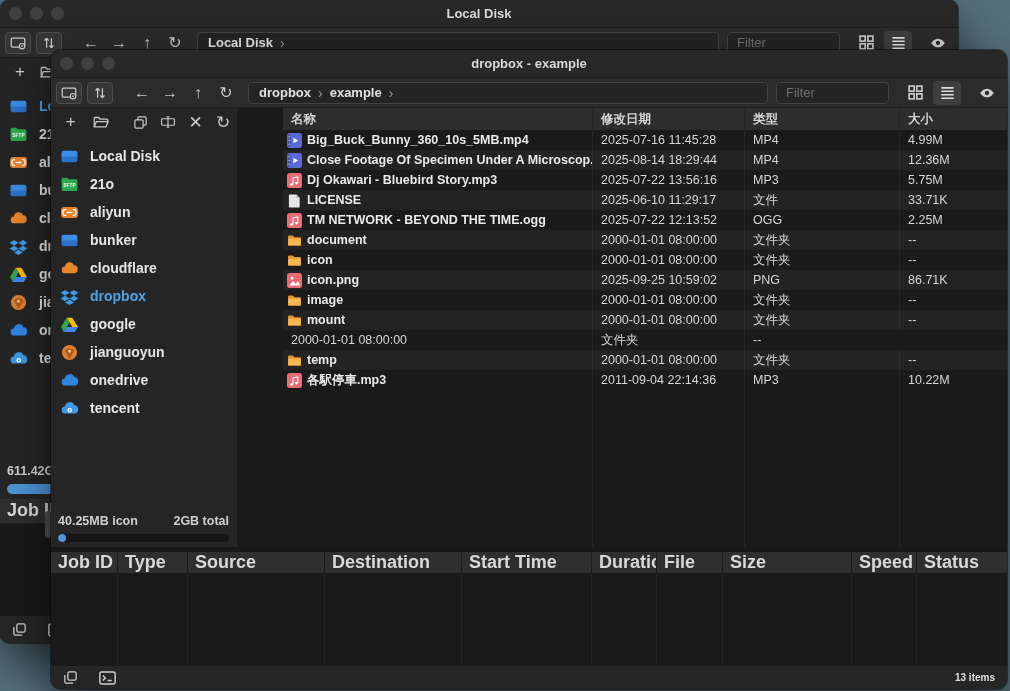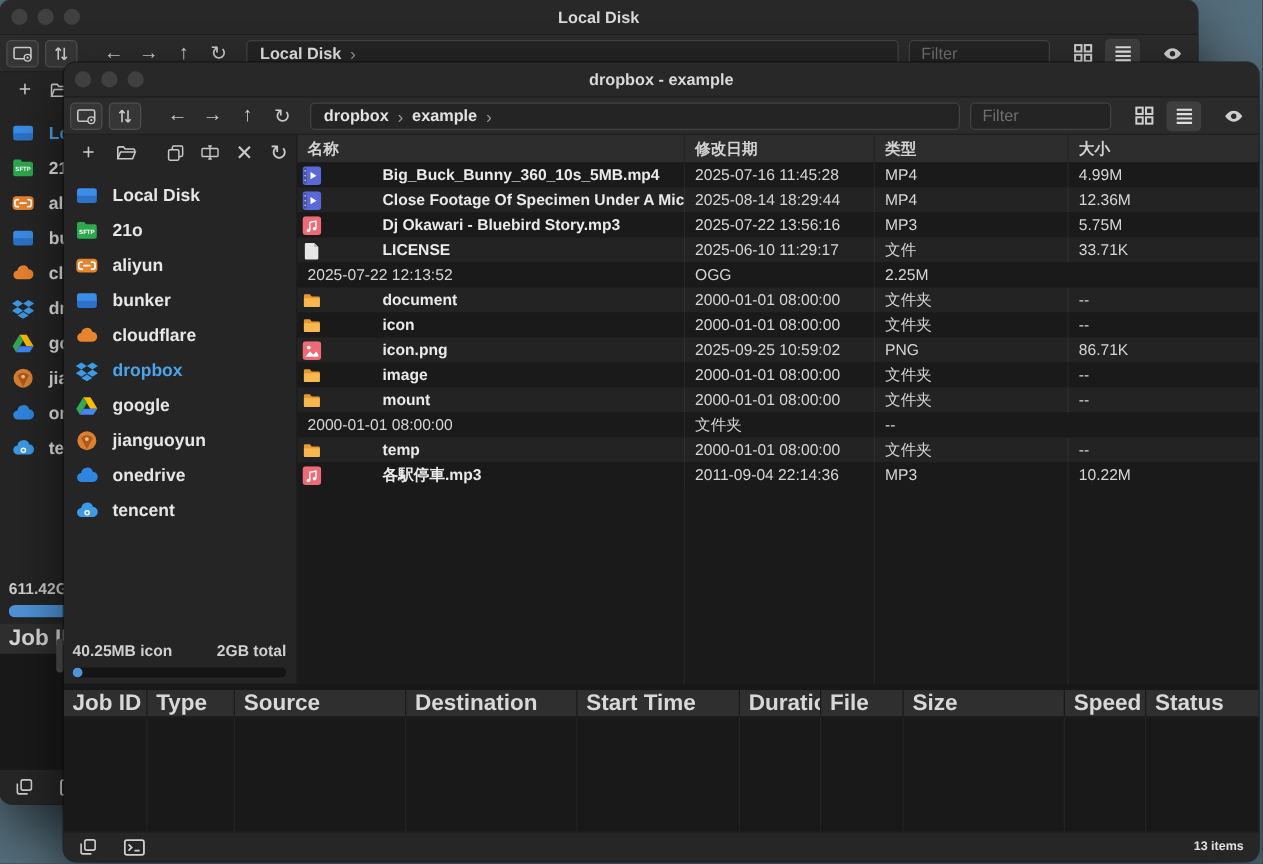--- a/index.html
+++ b/index.html
@@ -51,32 +51,32 @@
   .sb-item span:last-child { font-size:14px; font-weight:600; color:#e6e6e6; }
   .sb-item.sel span:last-child { color:#4da3e8; }
   .storage { margin-top:auto; padding:0 8px 5px 7px; flex:0 0 auto; }
   .storage-text { display:flex; justify-content:space-between; font-size:12.5px; font-weight:700;
                   color:#cfcfcf; margin-bottom:6px; }
   .storage-track { height:8px; border-radius:4px; background:#151515; position:relative; overflow:hidden; }
   .storage-fill { position:absolute; left:0; top:0; bottom:0; border-radius:4px; background:#4f94d8; }
 
   
   .file-area { flex:1; display:flex; flex-direction:column; min-width:0; background:#1a1a1a; }
-  .file-grid { display:grid; grid-template-columns:310px 152px 155px 1fr; }
+  .file-grid { display:grid; grid-template-columns:310px 152px 155px 1fr;margin-left:45px; }
   .fheader { background:#2d2d2d; height:22px; flex:0 0 auto; }
   .fh-cell { font-size:12.5px; font-weight:700; color:#d2d2d2; display:flex; align-items:center;
              padding-left:8px; border-right:1px solid #242424; }
   .fh-cell:last-child { border-right:none; }
   .frow { height:20px; }
   .frow:nth-child(odd) { background:#1a1a1a; }
   .frow:nth-child(even) { background:#232323; }
   .fc { font-size:12.5px; color:#d6d6d6; display:flex; align-items:center; padding-left:8px;
         border-right:1px solid rgba(255,255,255,0.055); overflow:hidden; white-space:nowrap; }
   .fc:last-child { border-right:none; }
-  .fc.fname { color:#eaeaea; font-weight:600; padding-left:4px;gap:44px; }
+  .fc.fname { color:#eaeaea; font-weight:600; padding-left:4px; }
   .fico { width:15px; height:15px; margin-right:5px; flex:0 0 auto; display:flex; }
   .fico svg { width:15px; height:15px; }
   .ffill { flex:1; }
   .fill-cell { border-right:1px solid rgba(255,255,255,0.05); }
   .fill-cell:last-child { border-right:none; }
 
   
   .splitter { height:5px; background:#181818; flex:0 0 auto; }
   .job-grid { display:grid; grid-template-columns:67px 70px 137px 137px 130px 65px 66px 129px 65px 1fr; }
   .jheader { background:#2f2f2f; height:22px; flex:0 0 auto; border-bottom:1px solid #1a1a1a; }
@@ -638,20 +638,31 @@
                     <path d="M10 1.5 v3.5 h3.5 z" fill="#b5b5b5"></path>
                   </svg>
                 </span>
                 <span>LICENSE</span>
               </div>
               <div class="fc">2025-06-10 11:29:17</div>
               <div class="fc">文件</div>
               <div class="fc">33.71K</div>
             </div>
             <div class="frow file-grid">
+              <div class="fc fname">
+                <span class="fico">
+                  <svg viewBox="0 0 16 16">
+                    <rect width="16" height="16" rx="3" fill="#ee6a74"></rect>
+                    <path d="M6.3 12.1 V5.2 l5.2-1.1 v6.6" stroke="#fff" stroke-width="1.2" fill="none"></path>
+                    <circle cx="5" cy="12.1" r="1.5" fill="#fff"></circle>
+                    <circle cx="10.2" cy="10.7" r="1.5" fill="#fff"></circle>
+                  </svg>
+                </span>
+                <span>TM NETWORK - BEYOND THE TIME.ogg</span>
+              </div>
               <div class="fc">2025-07-22 12:13:52</div>
               <div class="fc">OGG</div>
               <div class="fc">2.25M</div>
             </div>
             <div class="frow file-grid">
               <div class="fc fname">
                 <span class="fico">
                   <svg viewBox="0 0 16 16">
                     <path d="M1.2 3.6 a1 1 0 0 1 1-1 h4.1 l1.5 1.8 h6 a1 1 0 0 1 1 1 v7 a1 1 0 0 1 -1 1 h-11.6 a1 1 0 0 1 -1 -1 z" fill="#e8982f"></path>
                     <path d="M1.2 6 h13.6 v6.4 a1 1 0 0 1 -1 1 h-11.6 a1 1 0 0 1 -1 -1 z" fill="#f6b84f"></path>

